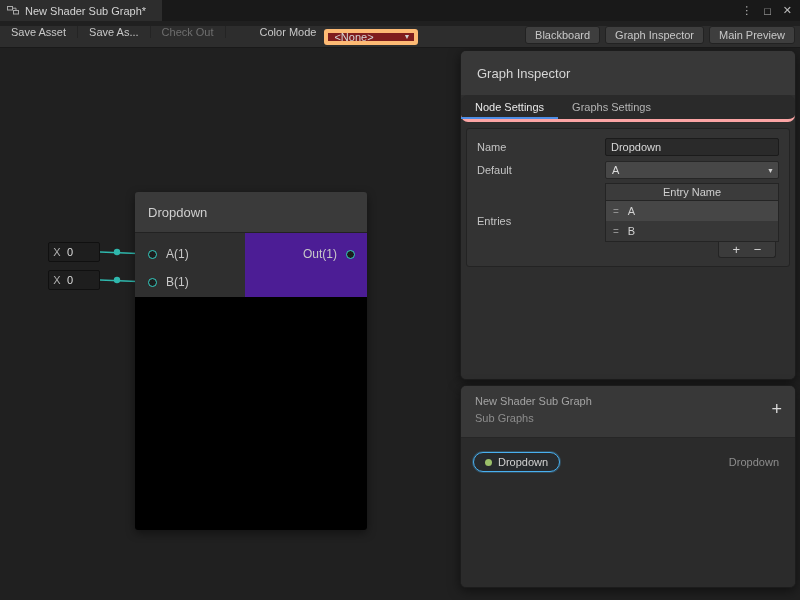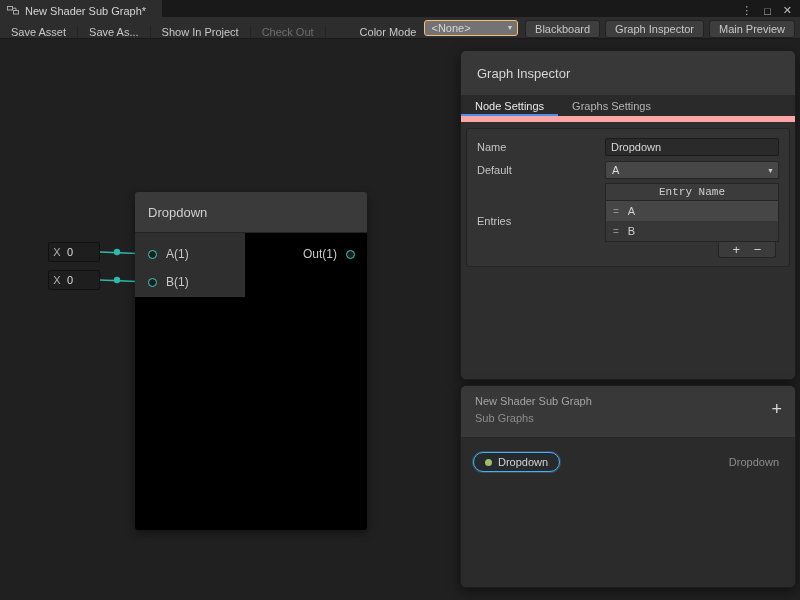--- a/index.html
+++ b/index.html
@@ -8,70 +8,70 @@
   .app { position:relative; width:800px; height:600px; background:#202020; }
 
   
   .titlebar { position:absolute; left:0; top:0; width:800px; height:21px; background:#191919; z-index:30; }
   .doc-tab { position:absolute; left:0; top:0; height:21px; background:#2d2d2d; display:flex; align-items:center; gap:6px; padding:0 16px 0 7px; }
   .doc-tab .title { font-size:11px; color:#d4d4d4; white-space:nowrap; }
   .win-controls { position:absolute; right:8px; top:0; height:21px; display:flex; align-items:center; gap:12px; }
   .wc { color:#bdbdbd; font-size:11px; cursor:default; }
 
   
-  .toolbar { position:absolute; left:0; top:17px; width:800px; height:22px; background:#2d2d2d; border-bottom:1px solid #191919; display:flex; align-items:flex-end; color:#c8c8c8; z-index:30; }
+  .toolbar { position:absolute; left:0; top:26px; width:800px; height:22px; background:#2d2d2d; border-bottom:1px solid #191919; display:flex; align-items:flex-start; color:#c8c8c8; z-index:30; }
   .tb-btn { padding:0 11px; display:flex; align-items:center; border-right:1px solid #242424; white-space:nowrap; cursor:default; }
   .tb-btn.disabled { color:#6e6e6e; }
   .colormode-label { margin-left:26px; display:flex; align-items:center; padding:0 8px; }
-  .dropdown { width:94px; height:16px; align-self:center; background:#737373; border:1px solid #fdba74; border-radius:3px; display:flex; align-items:center; padding:0 6px; position:relative; color:#d6d6d6; }
+  .dropdown { width:94px; height:16px; align-self:center; background:#7f1d1d; border:4px solid #fdba74; border-radius:3px; display:flex; align-items:center; padding:0 6px; position:relative; color:#d6d6d6; }
   .dropdown .arrow { position:absolute; right:4px; font-size:7px; color:#cfcfcf; }
   .tb-right { margin-left:auto; display:flex; align-items:center; padding-right:5px; }
   .tb-toggle { height:18px; padding:0 9px; margin-left:5px; background:#3e3e3e; border:1px solid #222222; border-radius:3px; display:flex; align-items:center; white-space:nowrap; cursor:default; }
 
   
   .canvas { position:absolute; left:0; top:43px; width:800px; height:557px; background:#202020; z-index:1; }
   .edges { position:absolute; left:0; top:0; pointer-events:none; }
   .edges line { stroke:#2fb8ad; stroke-width:1.5; }
   .edges circle { fill:#2fb8ad; }
 
   .iv { position:absolute; width:52px; height:20px; background:#1e1e1e; border:1px solid #101010; border-radius:2px; display:flex; align-items:center; }
   .iv-label { width:16px; text-align:center; color:#b0b0b0; font-size:11px; }
   .iv-value { flex:1; color:#dcdcdc; font-size:11px; padding-left:2px; }
 
   .node { position:absolute; left:135px; top:149px; width:232px; height:338px; border-radius:3px; overflow:hidden; box-shadow:0 3px 10px rgba(0,0,0,.45); }
   .node-header { height:41px; background:#3a3a3a; display:flex; align-items:center; padding-left:13px; font-size:13px; color:#cfcfcf; border-bottom:1px solid #222222; }
-  .node-body { position:relative; height:64px; background:#000000; }
+  .node-body { position:relative; height:64px; background:#4c1d95; }
   .node-inputs { position:absolute; left:0; top:0; width:110px; height:64px; background:#2f2f2f; padding-top:7px; }
   .port-row { height:28px; display:flex; align-items:center; gap:9px; padding-left:13px; font-size:12px; color:#c8c8c8; }
   .out-row { position:absolute; right:12px; top:7px; height:28px; display:flex; align-items:center; gap:9px; font-size:12px; color:#c8c8c8; }
   .ring { width:9px; height:9px; border:1.5px solid #35cfc3; border-radius:50%; background:#1d1d1d; flex:0 0 auto; }
   .node-preview { height:233px; background:#000000; }
 
   
   .panel { position:absolute; background:#2e2e2e; border:1px solid #1c1c1c; border-radius:6px; overflow:hidden; box-shadow:0 3px 12px rgba(0,0,0,.5); z-index:20; }
 
   .inspector { left:460px; top:50px; width:336px; height:330px; }
   .insp-header { height:44px; background:#383838; display:flex; align-items:center; padding-left:16px; font-size:13px; color:#d6d6d6; }
-  .insp-tabs { height:27px; background:#2a2a2a; display:flex; border-bottom:6px solid #fca5a5; }
+  .insp-tabs { height:27px; background:#2a2a2a; display:flex; border-bottom:3px solid #fca5a5;border-radius:7px; }
   .insp-tab { padding:0 14px; display:flex; align-items:center; color:#b4b4b4; position:relative; cursor:default; }
   .insp-tab.active { color:#e8e8e8; }
   .insp-tab.active::after { content:""; position:absolute; left:0; right:0; bottom:0; height:2px; background:#4f8ee6; }
   .insp-content { height:259px; background:#2e2e2e; }
   .insp-section { margin:6px 5px; background:#333333; border:1px solid #232323; border-radius:3px; }
   .sect-header { height:28px; background:#3c3c3c; display:flex; align-items:center; padding-left:10px; font-size:13px; color:#cfcfcf; border-bottom:1px solid #262626; }
   .sect-body { padding:8px 10px 8px 10px; color:#c4c4c4; }
   .frow { display:flex; align-items:center; height:20px; margin-bottom:3px; }
   .flabel { width:128px; flex:0 0 auto; }
   .txt-input { flex:1; height:18px; background:#2a2a2a; border:1px solid #1b1b1b; border-radius:2px; color:#d8d8d8; font-size:11px; padding:0 5px; font-family:"Liberation Sans", sans-serif; outline:none; }
   .sel-input { flex:1; height:18px; background:#474747; border:1px solid #262626; border-radius:2px; color:#dcdcdc; display:flex; align-items:center; padding:0 6px; position:relative; cursor:default; }
   .sel-input .arrow { position:absolute; right:4px; font-size:7px; color:#d0d0d0; }
   .entries-row { display:flex; margin-top:2px; }
   .entries-label { padding-top:32px; }
   .rlist { flex:1; }
-  .rlist-header { height:18px; background:#3b3b3b; border:1px solid #242424; display:flex; align-items:center; justify-content:center; color:#cfcfcf;font-family:Liberation Mono, monospace; }
+  .rlist-header { height:18px; background:#3b3b3b; border:1px solid #242424; display:flex; align-items:center; justify-content:center; color:#cfcfcf; }
   .rlist-rows { border:1px solid #242424; border-top:none; background:#373737; }
   .rlist-item { height:20px; display:flex; align-items:center; gap:9px; padding-left:7px; color:#d0d0d0; }
   .rlist-item.selected { background:#464646; }
   .handle { color:#8f8f8f; font-size:10px; }
   .rlist-footer { display:flex; justify-content:flex-end; }
   .rlist-foot-box { width:58px; height:16px; background:#3b3b3b; border:1px solid #242424; border-top:none; border-radius:0 0 3px 3px; display:flex; align-items:center; justify-content:space-evenly; color:#d4d4d4; font-size:13px; margin-right:3px; }
   .rlist-foot-box span { cursor:default; line-height:14px; }
 
   .blackboard { left:460px; top:385px; width:336px; height:203px; }
   .bb-header { height:52px; background:#383838; padding:9px 14px 0 14px; position:relative; border-bottom:1px solid #262626; }
@@ -104,21 +104,20 @@
     <div class="win-controls">
       <span class="wc">⋮</span>
       <span class="wc">□</span>
       <span class="wc">✕</span>
     </div>
   </div>
 
   <div class="toolbar">
     <div class="tb-btn">Save Asset</div>
     <div class="tb-btn">Save As...</div>
-    <div class="tb-btn">Show In Project</div>
     <div class="tb-btn disabled">Check Out</div>
     <div class="colormode-label">Color Mode</div>
     <div class="dropdown">
       <span>&lt;None&gt;</span>
       <span class="arrow">▼</span>
     </div>
     <div class="tb-right">
       <div class="tb-toggle">Blackboard</div>
       <div class="tb-toggle">Graph Inspector</div>
       <div class="tb-toggle">Main Preview</div>

